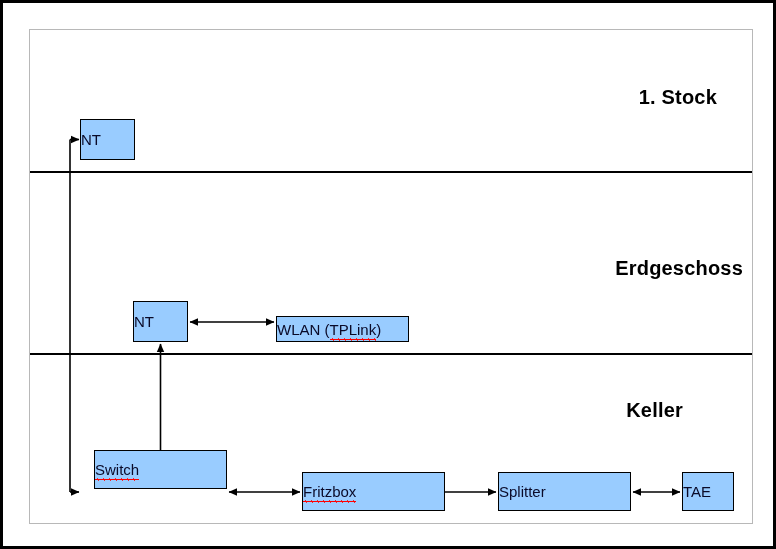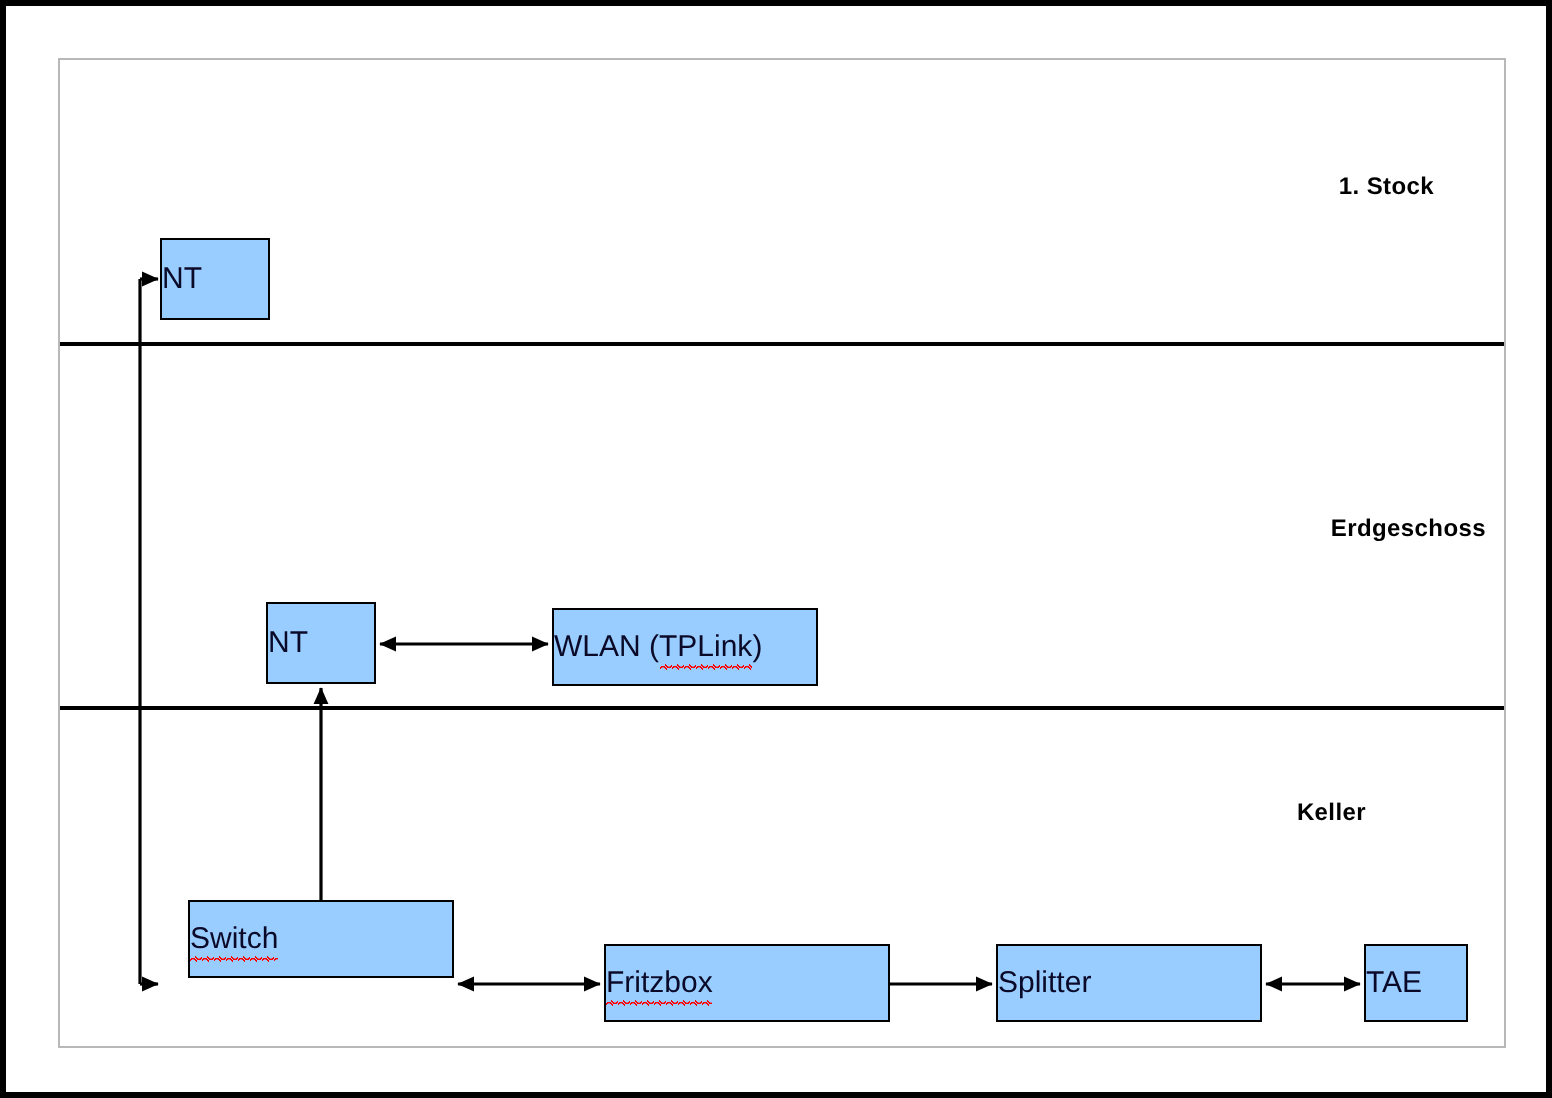--- a/index.html
+++ b/index.html
@@ -42,21 +42,21 @@
     height: 0;
     border-top: 2px solid #000000;
   }
   #divider-1 { top: 168px; }
   #divider-2 { top: 350px; }
 
   
   .floor-label {
     position: absolute;
     font-family: "Liberation Sans", sans-serif;
-    font-size: 12px;
+    font-size: 20px;
     font-weight: bold;
     color: #000000;
     white-space: nowrap;
     text-align: right;
     letter-spacing: 0.2px;
   }
   #label-stock       { right: 56px; top: 83px; }
   #label-erdgeschoss { right: 30px; top: 254px; }
   #label-keller      { right: 90px; top: 396px; }
 
@@ -91,21 +91,21 @@
     height: 3px;
     background-image:
       radial-gradient(circle at 1.5px 3.2px, transparent 1.45px, #ff0000 1.5px, #ff0000 2.1px, transparent 2.2px),
       radial-gradient(circle at 4.5px -0.2px, transparent 1.45px, #ff0000 1.5px, #ff0000 2.1px, transparent 2.2px);
     background-size: 6px 3px;
     background-repeat: repeat-x;
   }
 
   #node-nt-stock   { left: 77px;  top: 116px; width: 55px;  height: 41px; }
   #node-nt-eg      { left: 130px; top: 298px; width: 55px;  height: 41px; }
-  #node-wlan       { left: 273px; top: 301px; width: 133px; height: 39px; }
+  #node-wlan       { left: 273px; top: 313px; width: 133px; height: 26px; }
   #node-switch     { left: 91px;  top: 447px; width: 133px; height: 39px; }
   #node-fritzbox   { left: 299px; top: 469px; width: 143px; height: 39px; }
   #node-splitter   { left: 495px; top: 469px; width: 133px; height: 39px; }
   #node-tae        { left: 679px; top: 469px; width: 52px;  height: 39px; }
 
   
   #connectors {
     position: absolute;
     left: 0;
     top: 0;

